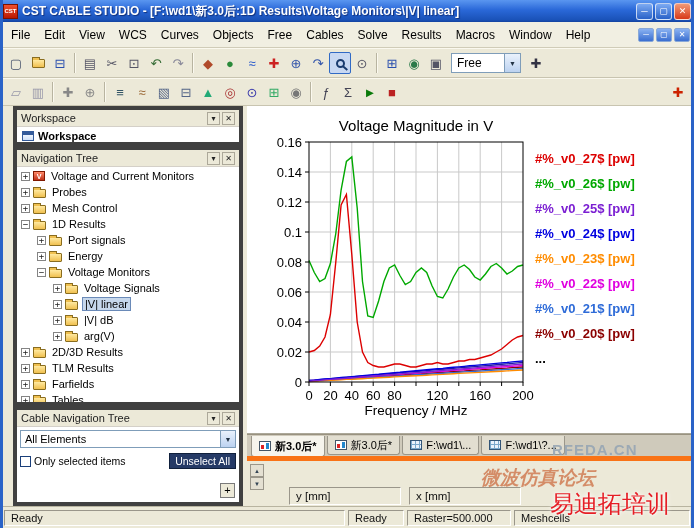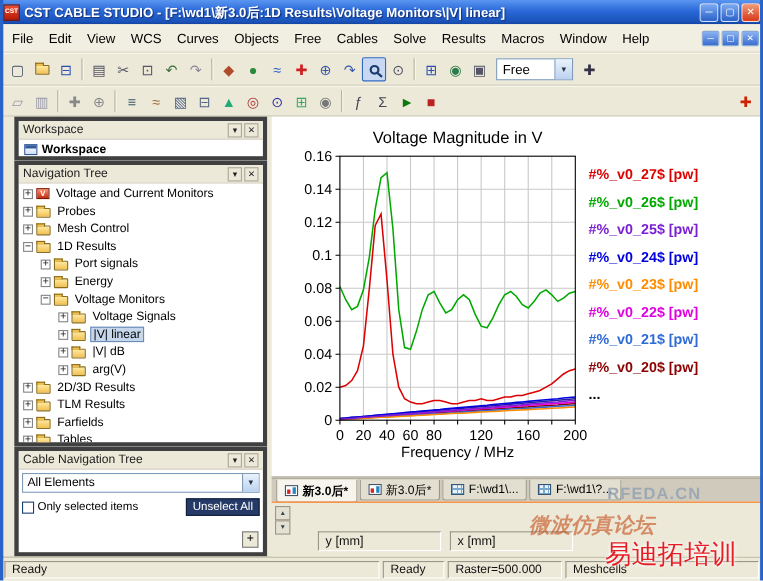--- a/index.html
+++ b/index.html
@@ -114,21 +114,21 @@
     white-space:nowrap;}
   .doc-tab.active{background:#f6f4ec;font-weight:bold;height:21px;}
   .tab-icon-chart{width:12px;height:10px;background:#fff;border:1px solid #456;position:relative;flex:0 0 auto;}
   .tab-icon-chart::before{content:"";position:absolute;left:1px;bottom:1px;width:3px;height:4px;background:#d22;}
   .tab-icon-chart::after{content:"";position:absolute;left:6px;bottom:1px;width:3px;height:6px;background:#28c;}
   .tab-icon-table{width:12px;height:10px;border:1px solid #357;background-color:#eaf2fc;flex:0 0 auto;
     background-image:repeating-linear-gradient(90deg,#7aa8cc 0 1px,transparent 1px 4px),
                      repeating-linear-gradient(0deg,#7aa8cc 0 1px,transparent 1px 4px);}
 
   
-  .coordbar{flex:1;background:#ece9d8;position:relative;border-top:1px solid #f97316;}
+  .coordbar{flex:1;background:#ece9d8;position:relative;border-top:5px solid #f97316;}
   .spinbox{position:absolute;left:3px;top:3px;width:14px;height:26px;display:flex;flex-direction:column;}
   .spin-seg{flex:1;border:1px solid #9a968a;background:#e4e0d2;font-size:6px;display:flex;
     align-items:center;justify-content:center;color:#345;}
   .coord-field{position:absolute;top:26px;height:18px;width:112px;background:#ece9d8;
     border:1px solid;border-color:#9a968a #fff #fff #9a968a;font-size:11.5px;padding:2px 6px;color:#111;}
   #coord-y{left:42px;}
   #coord-x{left:162px;}
 
   
   .statusbar{height:22px;flex:0 0 22px;background:#ece9d8;border-top:1px solid #b8b4a0;

